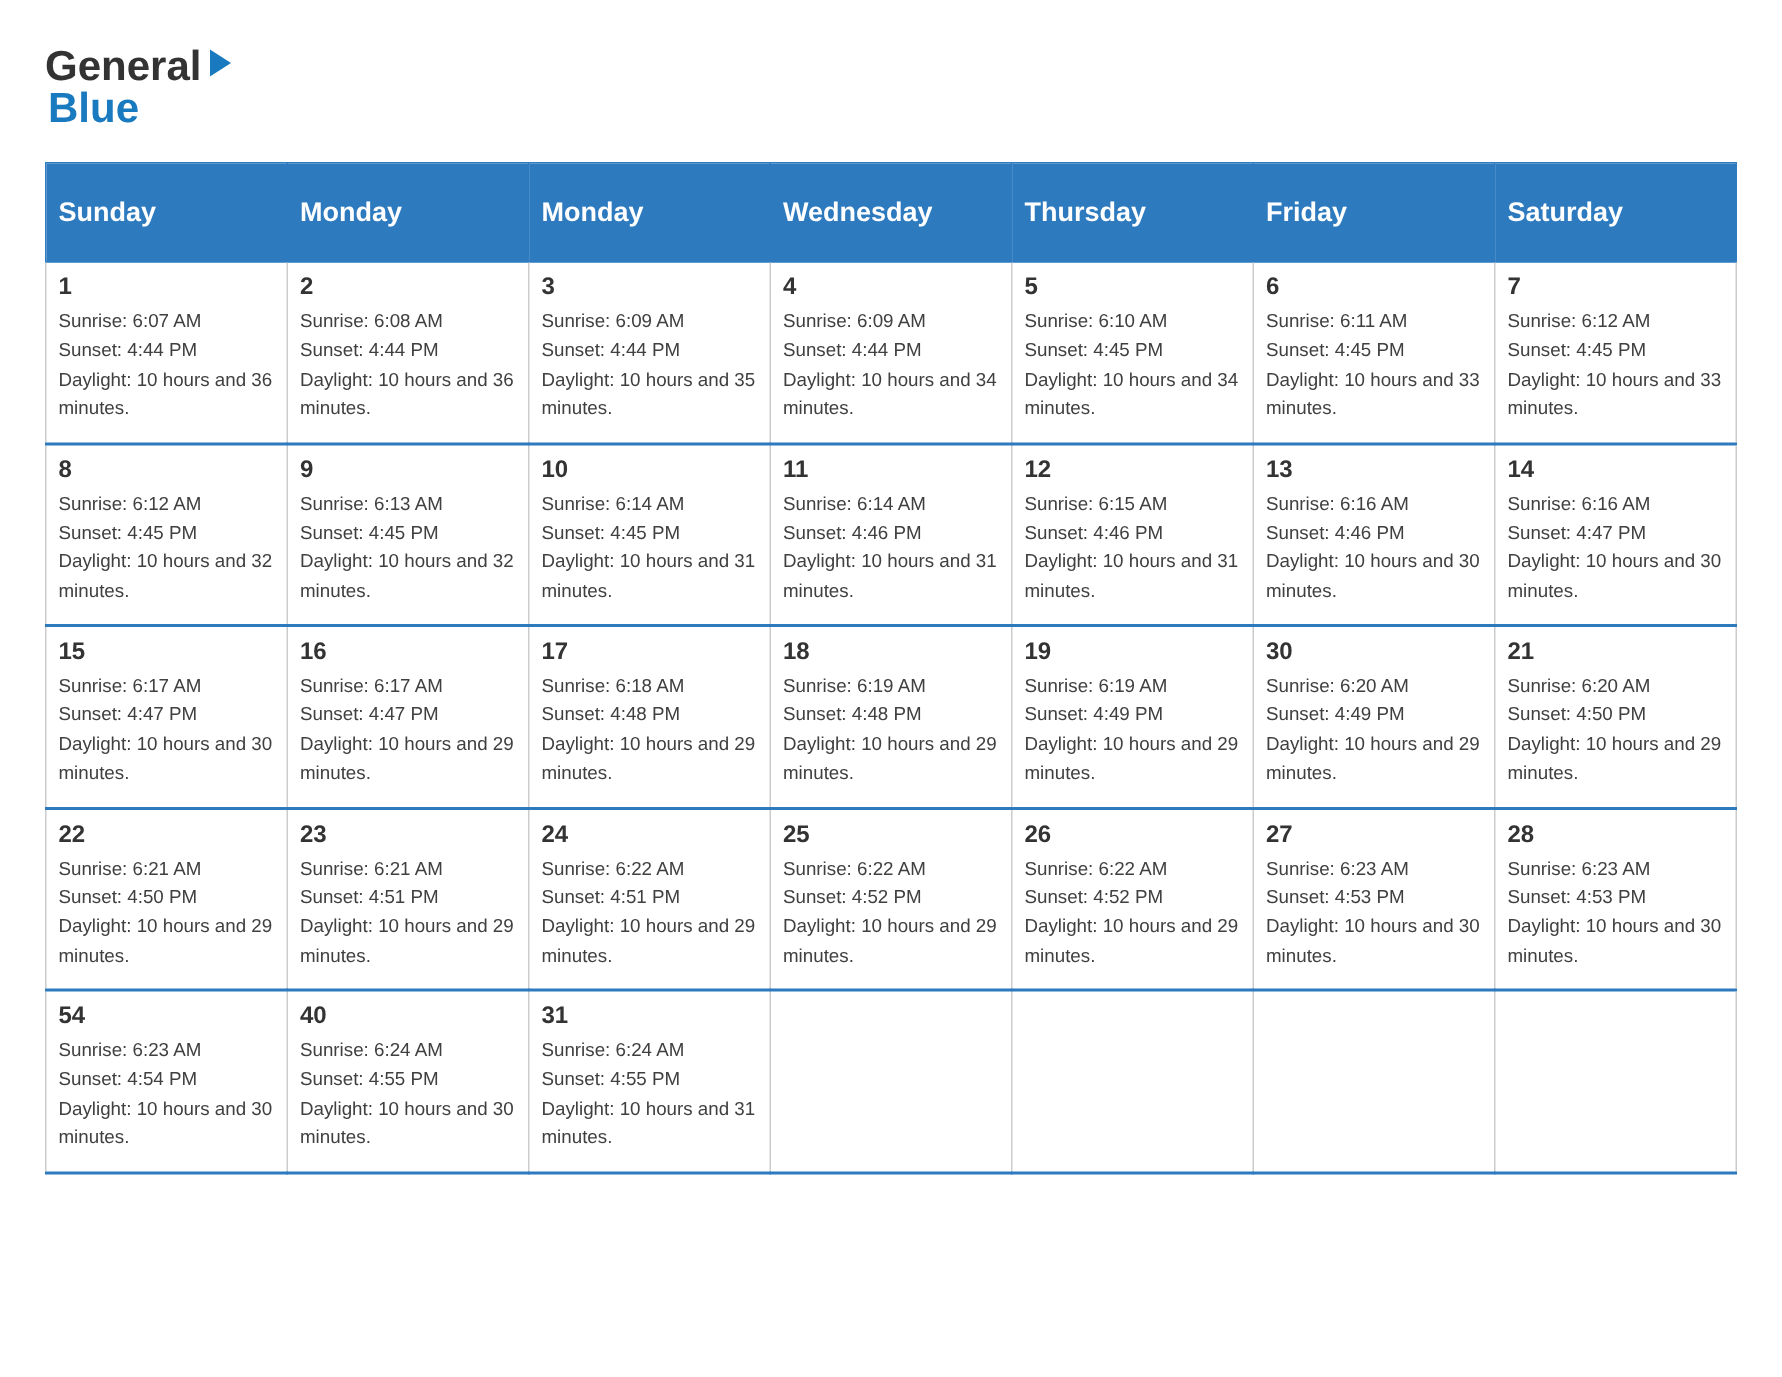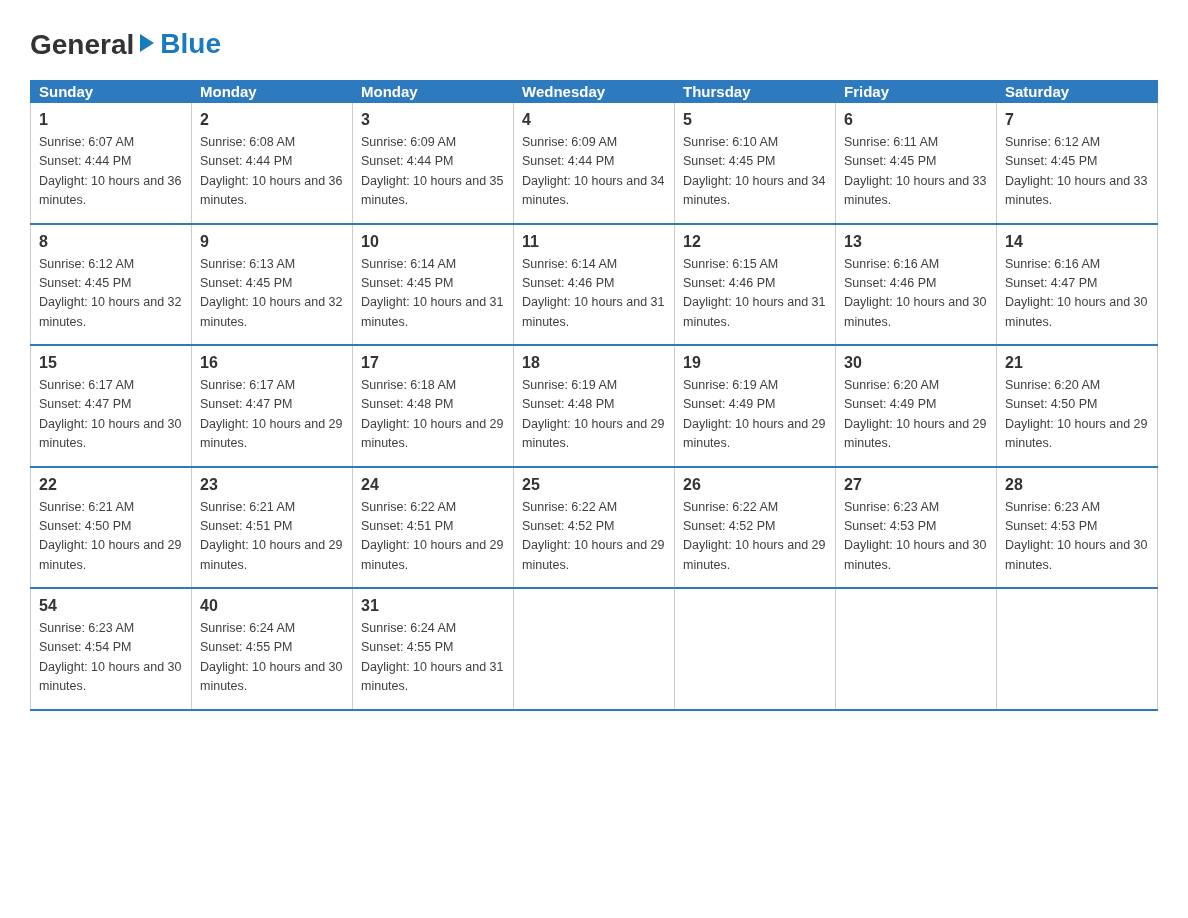--- a/index.html
+++ b/index.html
@@ -11,22 +11,22 @@
       min-height: 918px;
     }
     .header {
       display: flex;
       justify-content: space-between;
       align-items: flex-start;
       margin-bottom: 20px;
     }
     .logo {
       display: flex;
-      flex-direction: row;
-      align-items: center;
+      flex-direction: column;
+      align-items: flex-start;
     }
     .logo-text {
       font-size: 28px;
       font-weight: bold;
       color: #333;
       line-height: 1;
     }
     .logo-sub {
       font-size: 28px;
       color: #1a7abf;
@@ -49,23 +49,23 @@
       margin-top: 4px;
     }
     table {
       width: 100%;
       border-collapse: collapse;
       table-layout: fixed;
     }
     thead tr th {
       background-color: #2d7abf;
       color: #fff;
-      font-size: 15px;
+      font-size: 18px;
       font-weight: bold;
-      padding: 2px 8px;
+      padding: 22px 8px;
       text-align: left;
       border: 1px solid #2d7abf;
     }
     tbody tr {
       border-bottom: 2px solid #2d7abf;
     }
     tbody tr td {
       vertical-align: top;
       padding: 8px 8px 12px 8px;
       font-size: 13px;

